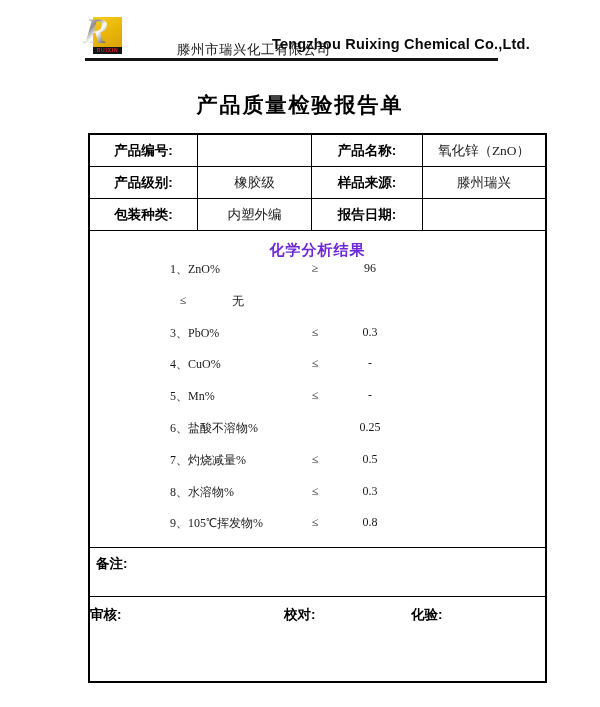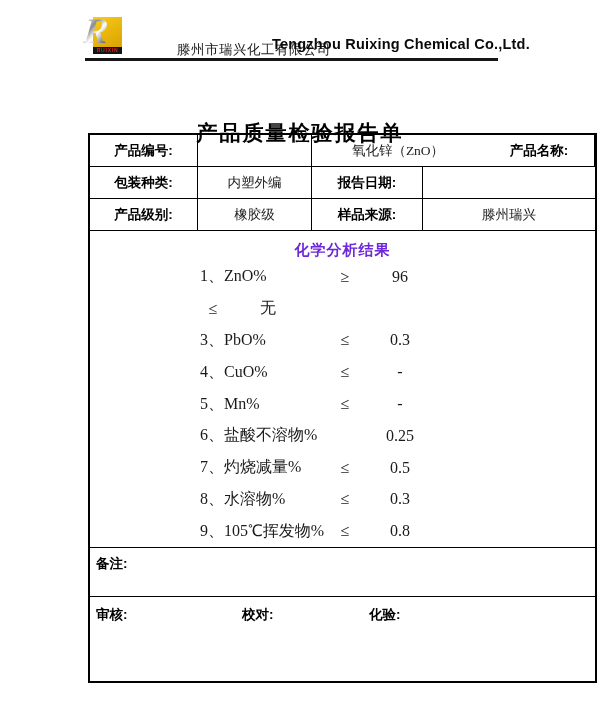--- a/index.html
+++ b/index.html
@@ -42,26 +42,26 @@
     font-size:14.5px; color:#0a0a0a; letter-spacing:0.2px;
   }
   .header-rule {
     position:absolute; left:85px; top:58px; width:413px; height:3px; background:#161616;
   }
 
   
   .doc-title {
     position:absolute; left:0; top:91px; width:600px; text-align:center;
     font-family:"Liberation Sans", sans-serif; font-weight:bold;
-    font-size:21px; letter-spacing:2px; color:#000;margin-top:28px;
+    font-size:21px; letter-spacing:2px; color:#000;
   }
 
   
   .report-table {
-    position:absolute; left:88px; top:133px; width:509px; height:550px;
+    position:absolute; left:88px; top:133px; width:459px; height:550px;
     border:2px solid #000;
   }
   .info-row { display:flex; height:32px; border-bottom:1.5px solid #000; }
   .cell { display:flex; align-items:center; justify-content:center; height:100%; }
   .w1 { width:108px; border-right:1.5px solid #000; }
   .w2 { width:114px; border-right:1.5px solid #000; }
   .w3 { width:111px; border-right:1.5px solid #000; }
   .w4 { flex:1; }
   .c-label {
     font-family:"Liberation Sans", sans-serif; font-weight:bold;
@@ -69,39 +69,39 @@
   }
   .c-value { font-family:"Liberation Serif", serif; font-size:13.5px; color:#1a1a1a; }
 
   .analysis { height:317px; border-bottom:1.5px solid #000; }
   .analysis-title {
     padding-top:10px; height:30px; text-align:center;
     font-family:"Liberation Serif", serif; font-weight:bold; font-size:15px;
     letter-spacing:1px; color:#6d28d9;
   }
   .analysis-item {
-    display:flex; align-items:center; height:31.8px; padding-left:110px;
-    font-family:"Liberation Serif", serif; font-size:16px; color:#1a1a1a;
+    display:flex; height:31.8px; padding-left:80px;
+    font-family:"Liberation Serif", serif; font-size:12px; color:#1a1a1a;
   }
   .ai-name   { width:132px; }
   .ai-symbol { width:26px;  text-align:center; }
   .ai-value  { width:84px;  text-align:center; }
 
   .remarks-row {
     height:49px; border-bottom:1.5px solid #000; padding:7px 0 0 6px;
     font-family:"Liberation Sans", sans-serif; font-weight:bold;
     font-size:13.5px; color:#000;
   }
   .sign-row {
     display:flex; padding-top:9px;
     font-family:"Liberation Sans", sans-serif; font-weight:bold;
     font-size:13.5px; color:#000;
   }
-  .sign-review    { margin-left:6px; width:146px; }
-  .sign-proofread { width:127px; }
+  .sign-review    { width:146px; }
+  .sign-proofread { width:127px;margin-left:48px; }
   .sign-test      { flex:1; }
 </style>
 </head>
 <body>
 
 <div class="page">
 
   <div class="logo">
     <div class="logo-bg"></div>
     <div class="logo-strip">RUIXIN</div>
@@ -111,38 +111,38 @@
   <div class="company-en">Tengzhou Ruixing Chemical Co.,Ltd.</div>
   <div class="header-rule"></div>
 
   <div class="doc-title">产品质量检验报告单</div>
 
   <div class="report-table">
 
     <div class="info-row">
       <div class="cell w1 c-label">产品编号:</div>
       <div class="cell w2 c-value"></div>
+      <div class="cell w3 c-label">产品名称:</div>
       <div class="cell w4 c-value">氧化锌（ZnO）</div>
-      <div class="cell w3 c-label">产品名称:</div>
+    </div>
+
+    <div class="info-row">
+      <div class="cell w1 c-label">产品级别:</div>
+      <div class="cell w2 c-value">橡胶级</div>
+      <div class="cell w3 c-label">样品来源:</div>
+      <div class="cell w4 c-value">滕州瑞兴</div>
     </div>
 
     <div class="info-row">
       <div class="cell w1 c-label">包装种类:</div>
       <div class="cell w2 c-value">内塑外编</div>
       <div class="cell w3 c-label">报告日期:</div>
       <div class="cell w4 c-value"></div>
     </div>
 
-    <div class="info-row">
-      <div class="cell w1 c-label">产品级别:</div>
-      <div class="cell w2 c-value">橡胶级</div>
-      <div class="cell w3 c-label">样品来源:</div>
-      <div class="cell w4 c-value">滕州瑞兴</div>
-    </div>
-
 
     <div class="analysis">
       <div class="analysis-title">化学分析结果</div>
 
       <div class="analysis-item">
         <span class="ai-name">1、ZnO%</span>
         <span class="ai-symbol">≥</span>
         <span class="ai-value">96</span>
       </div>
       <div class="analysis-item">

